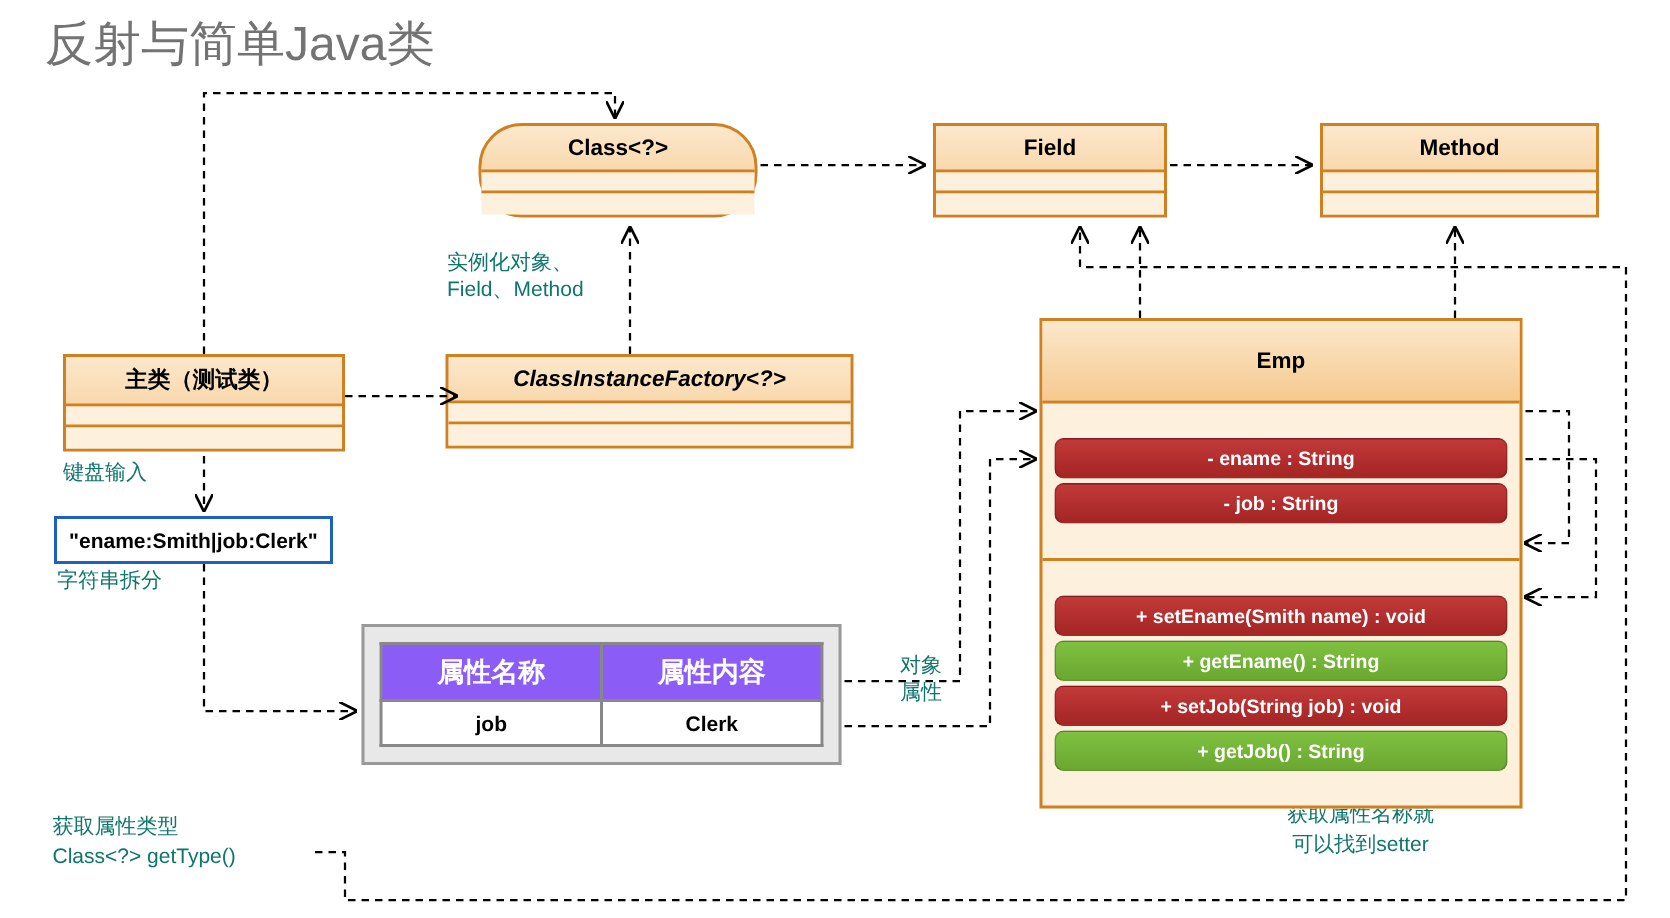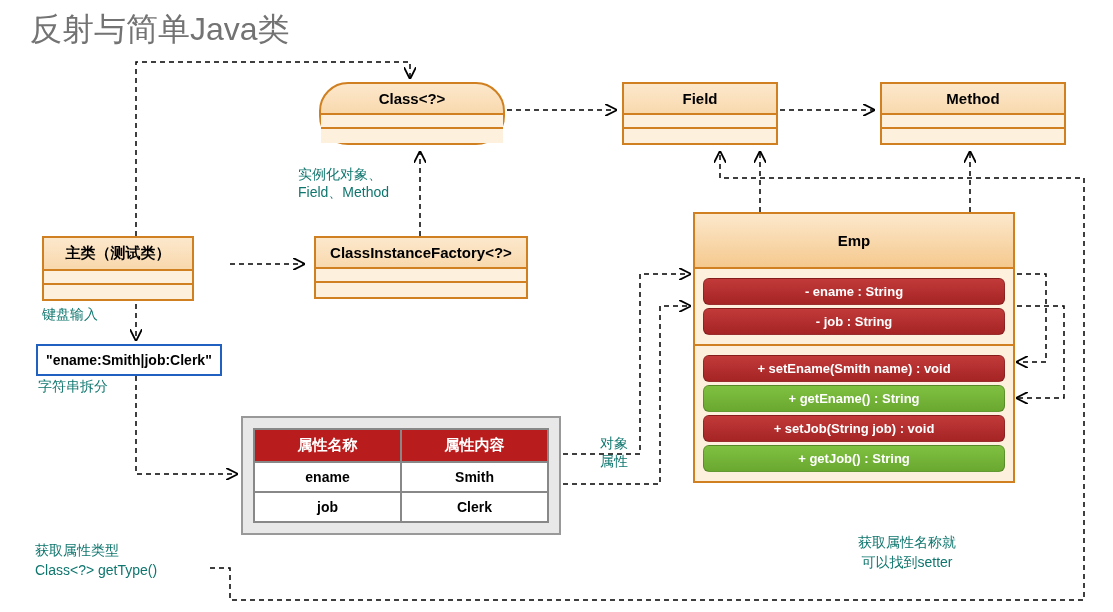--- a/index.html
+++ b/index.html
@@ -57,25 +57,25 @@
     border: 2px solid #999;
     background: #e8e8e8;
     padding: 10px;
   }
   .table-panel table {
     border-collapse: collapse;
     width: 100%;
     background: #fff;
   }
   .table-panel th {
-    background: #b91c1c;
+    background: #8b5cf6;
     color: #fff;
     border: 2px solid #888;
     padding: 6px 14px;
-    font-size: 15px;
+    font-size: 18px;
   }
   .table-panel td {
     border: 2px solid #888;
     padding: 6px 14px;
     text-align: center;
     font-weight: bold;
     font-size: 14px;
   }
   .emp-box {
     position: absolute;
@@ -84,21 +84,21 @@
   }
   .emp-box .hdr {
     font-weight: bold;
     text-align: center;
     padding: 18px;
     background: linear-gradient(#fce8cc, #f5c98e);
     border-bottom: 2px solid #d08020;
     font-size: 15px;
   }
   .emp-box .sect {
-    padding: 6px 8px;
+    padding: 20px 8px;
     border-bottom: 2px solid #d08020;
   }
   .emp-box .sect:last-child { border-bottom: none; }
   .pill {
     border-radius: 6px;
     color: #fff;
     text-align: center;
     padding: 5px 4px;
     font-weight: bold;
     font-size: 13px;
@@ -130,27 +130,27 @@
   <div class="sect"></div>
   <div class="sect"></div>
 </div>
 
 <div class="uml-box" style="left:880px; top:82px; width:186px;">
   <div class="hdr">Method</div>
   <div class="sect"></div>
   <div class="sect"></div>
 </div>
 
-<div class="uml-box" style="left:42px; top:236px; width:152px;">
+<div class="uml-box" style="left:42px; top:236px; width:188px;">
   <div class="hdr">主类（测试类）</div>
   <div class="sect"></div>
   <div class="sect"></div>
 </div>
 
-<div class="uml-box" style="left:314px; top:236px; width:214px;">
+<div class="uml-box" style="left:297px; top:236px; width:272px;font-style:italic;">
   <div class="hdr">ClassInstanceFactory&lt;?&gt;</div>
   <div class="sect"></div>
   <div class="sect"></div>
 </div>
 
 <div class="label" style="left:298px; top:166px; white-space:pre;">实例化对象、
 Field、Method</div>
 <div class="label" style="left:42px; top:306px;">键盘输入</div>
 <div class="label" style="left:38px; top:378px;">字符串拆分</div>
 <div class="label" style="left:579px; top:434px; white-space:pre; line-height:1.3;margin-left:21px;">对象
@@ -164,24 +164,20 @@
 
 <div class="table-panel" style="left:241px; top:416px; width:320px;">
   <table>
     <thead>
       <tr>
         <th>属性名称</th>
         <th>属性内容</th>
       </tr>
     </thead>
     <tbody>
-      <tr>
-        <td>ename</td>
-        <td>Smith</td>
-      </tr>
       <tr>
         <td>job</td>
         <td>Clerk</td>
       </tr>
     </tbody>
   </table>
 </div>
 
 <div class="emp-box" style="left:693px; top:212px; width:322px;">
   <div class="hdr">Emp</div>

